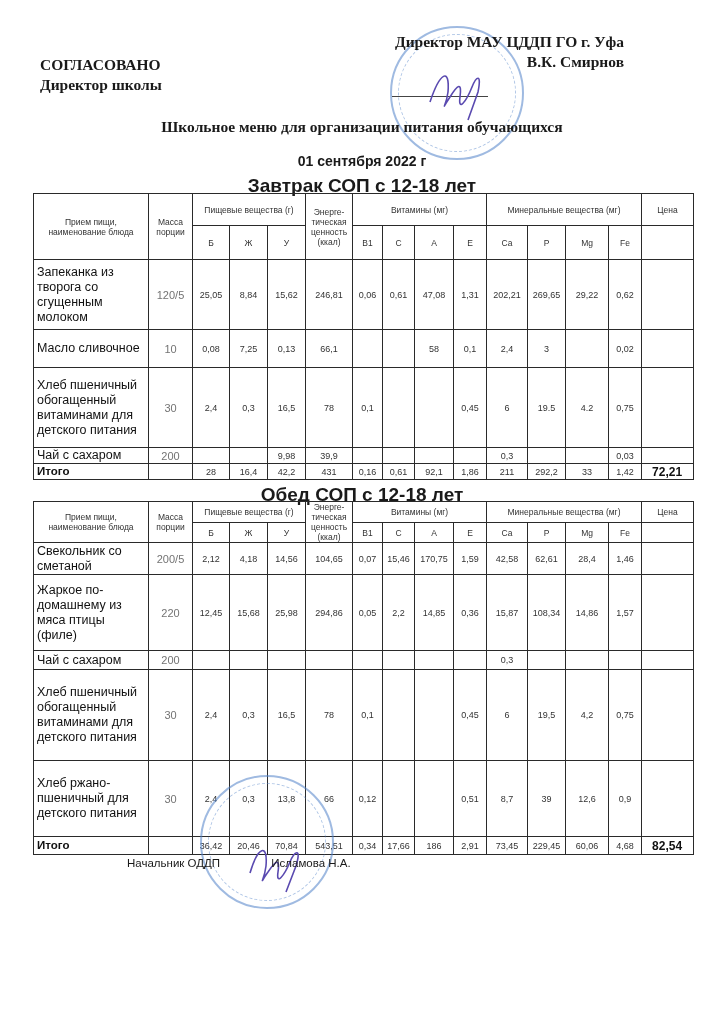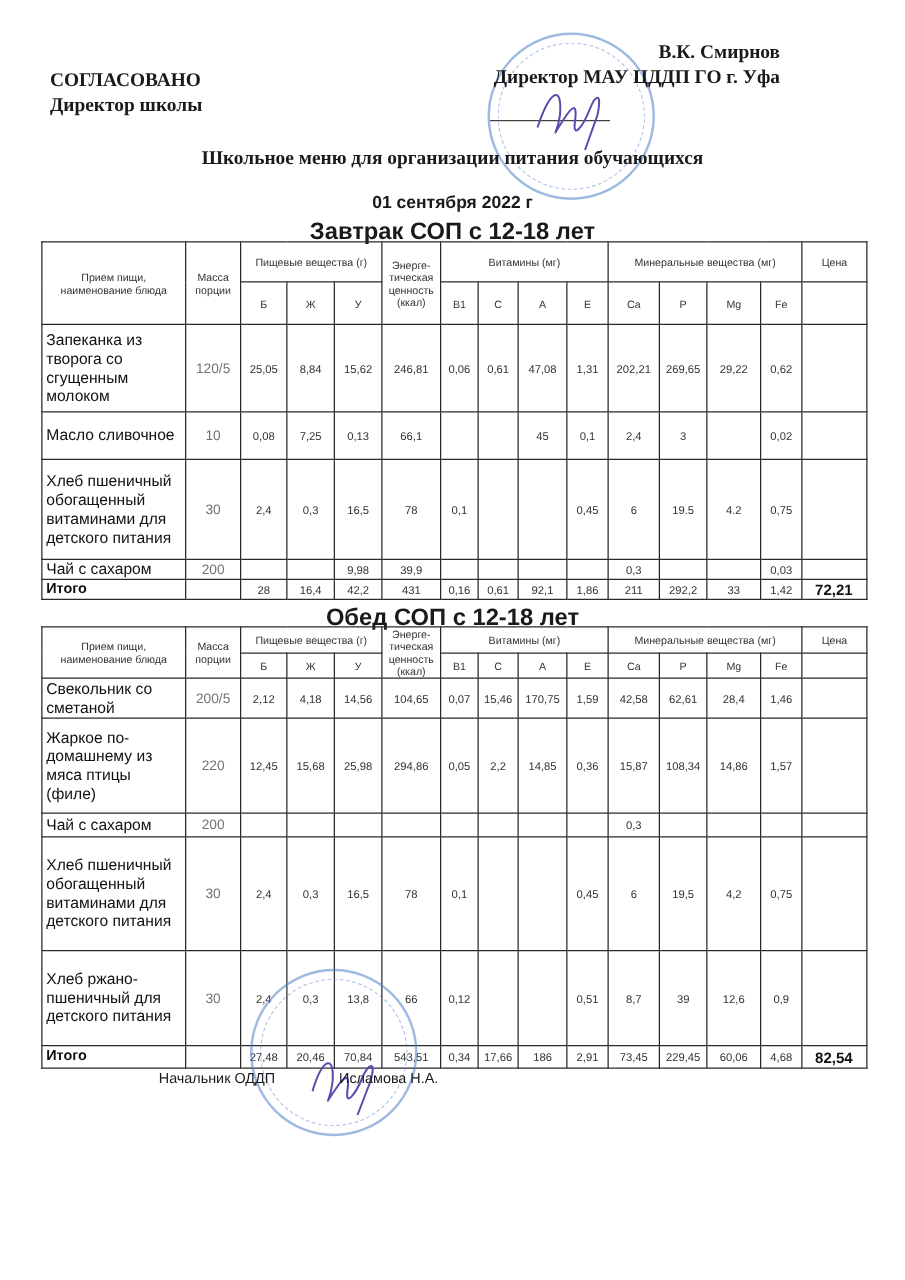--- a/index.html
+++ b/index.html
@@ -36,22 +36,22 @@
   <div>Директор школы</div>
 </div>
 
 <div class="stamp" style="left:390px;top:26px;width:130px;height:130px;"></div>
 <div class="sign-line" style="left:392px;top:96px;width:96px;"></div>
 <svg class="sig" style="left:420px;top:62px;" width="80" height="60">
   <path d="M10 40 C 20 10, 30 5, 28 30 C 26 45, 20 50, 30 35 C 38 22, 42 20, 40 35 C 38 50, 46 40, 52 25 C 56 15, 62 10, 58 30 L 48 58" fill="none" stroke="#5a4ab0" stroke-width="1.6"></path>
 </svg>
 
 <div class="abs serif hdr-right">
+  <div>Директор МАУ ЦДДП ГО г. Уфа</div>
   <div>В.К. Смирнов</div>
-  <div>Директор МАУ ЦДДП ГО г. Уфа</div>
 </div>
 
 <div class="abs serif title">Школьное меню для организации питания обучающихся</div>
 <div class="abs sans date">01 сентября 2022 г</div>
 
 <div class="abs sans section" style="top:175px;">Завтрак СОП с 12-18 лет</div>
 
 <table class="menu" id="tbl-breakfast" style="top:193px;">
   <colgroup>
     <col style="width:115px">
@@ -115,21 +115,21 @@
       </tr>
       <tr style="height: 38px;">
         <td class="name">Масло сливочное</td>
         <td class="mass">10</td>
         <td>0,08</td>
         <td>7,25</td>
         <td>0,13</td>
         <td>66,1</td>
         <td></td>
         <td></td>
-        <td>45</td>
+        <td>58</td>
         <td>0,1</td>
         <td>2,4</td>
         <td>3</td>
         <td></td>
         <td>0,02</td>
         <td></td>
       </tr>
       <tr style="height: 80px;">
         <td class="name">Хлеб пшеничный обогащенный витаминами для детского питания</td>
         <td class="mass">30</td>
@@ -311,21 +311,21 @@
         <td>0,51</td>
         <td>8,7</td>
         <td>39</td>
         <td>12,6</td>
         <td>0,9</td>
         <td></td>
       </tr>
       <tr class="total" style="height: 18px;">
         <td class="name">Итого</td>
         <td></td>
-        <td>27,48</td>
+        <td>36,42</td>
         <td>20,46</td>
         <td>70,84</td>
         <td>543,51</td>
         <td>0,34</td>
         <td>17,66</td>
         <td>186</td>
         <td>2,91</td>
         <td>73,45</td>
         <td>229,45</td>
         <td>60,06</td>

